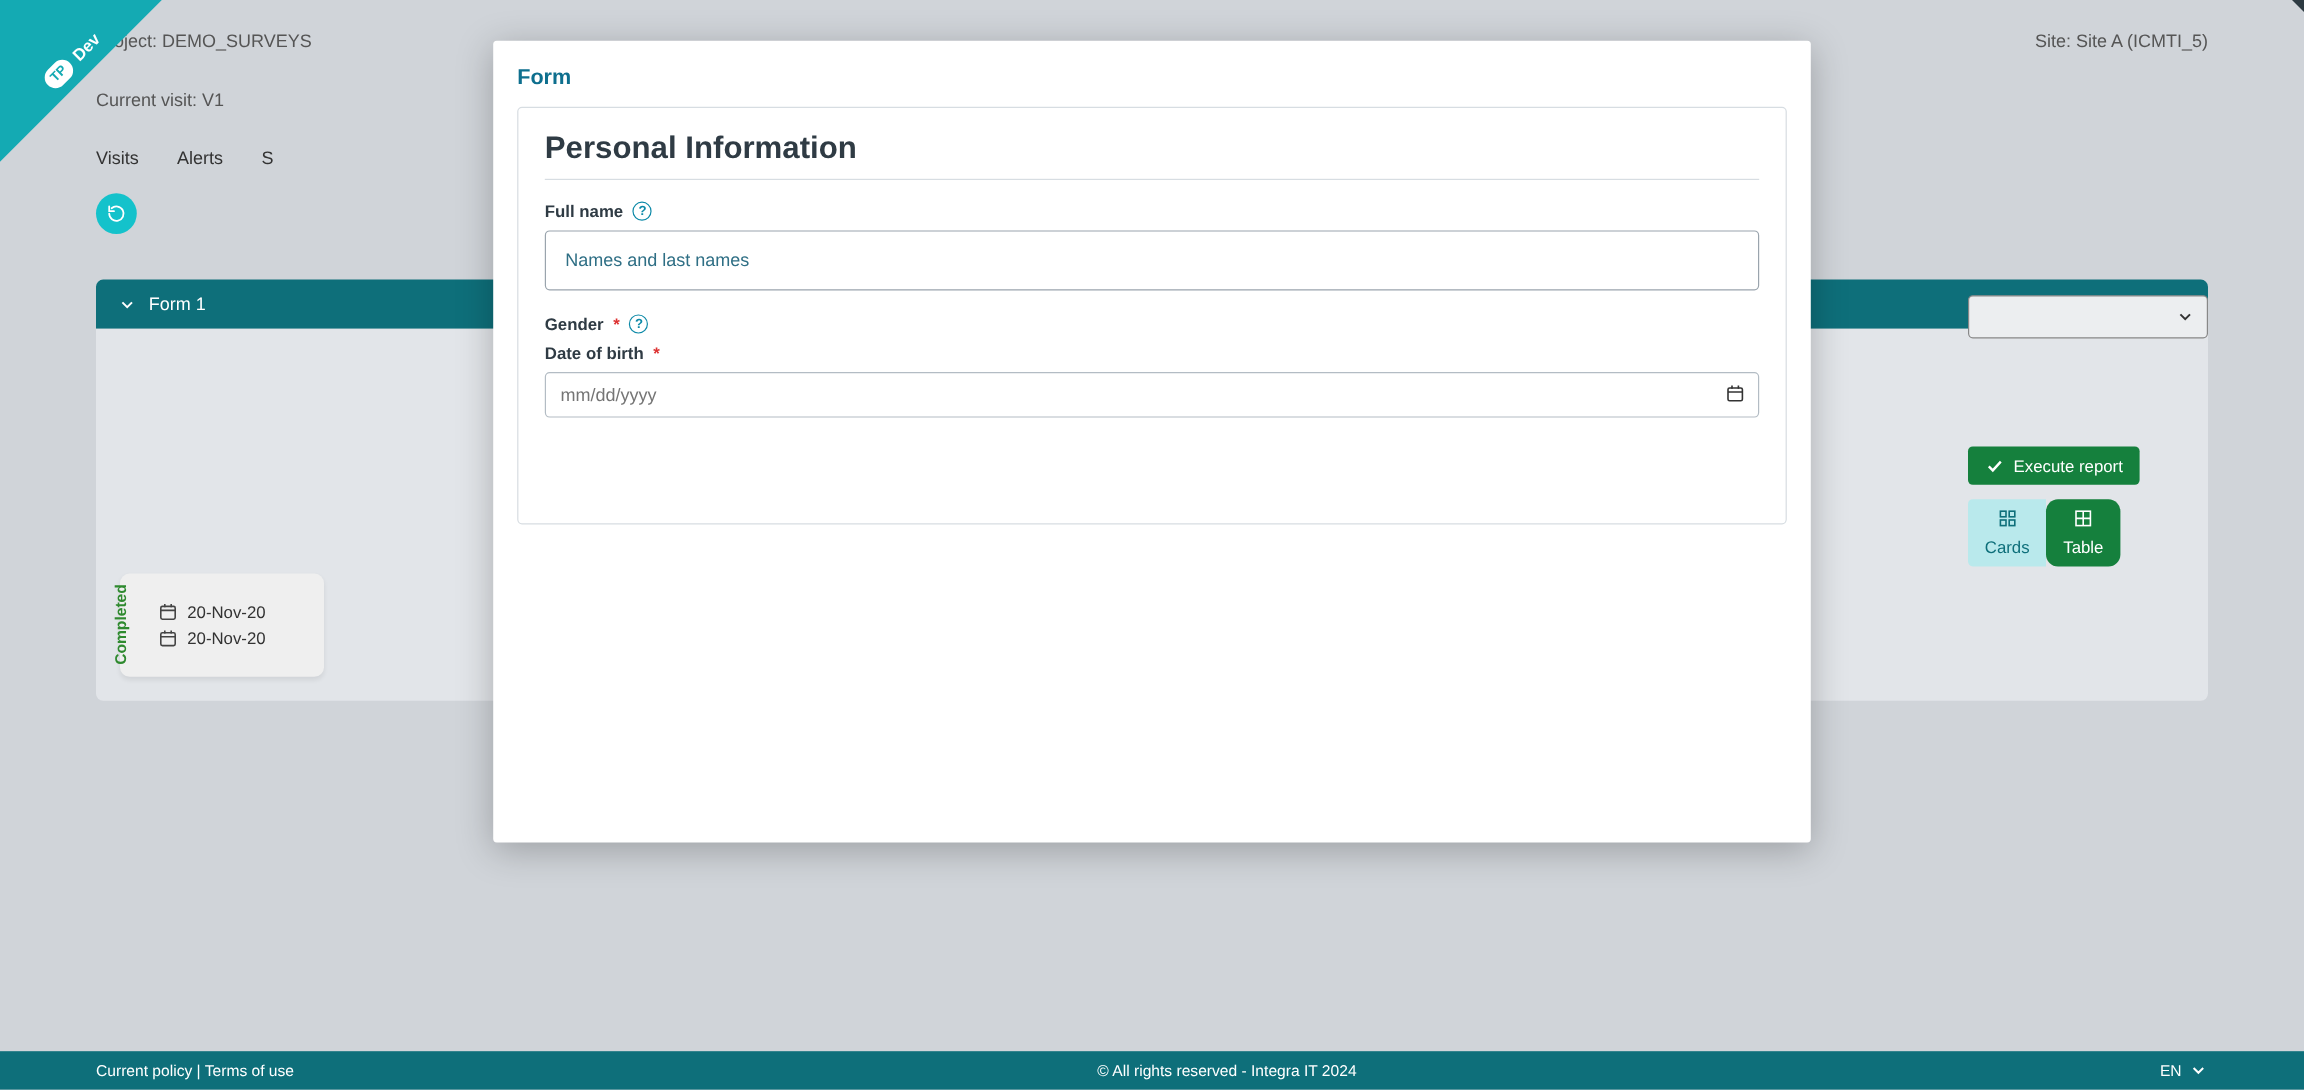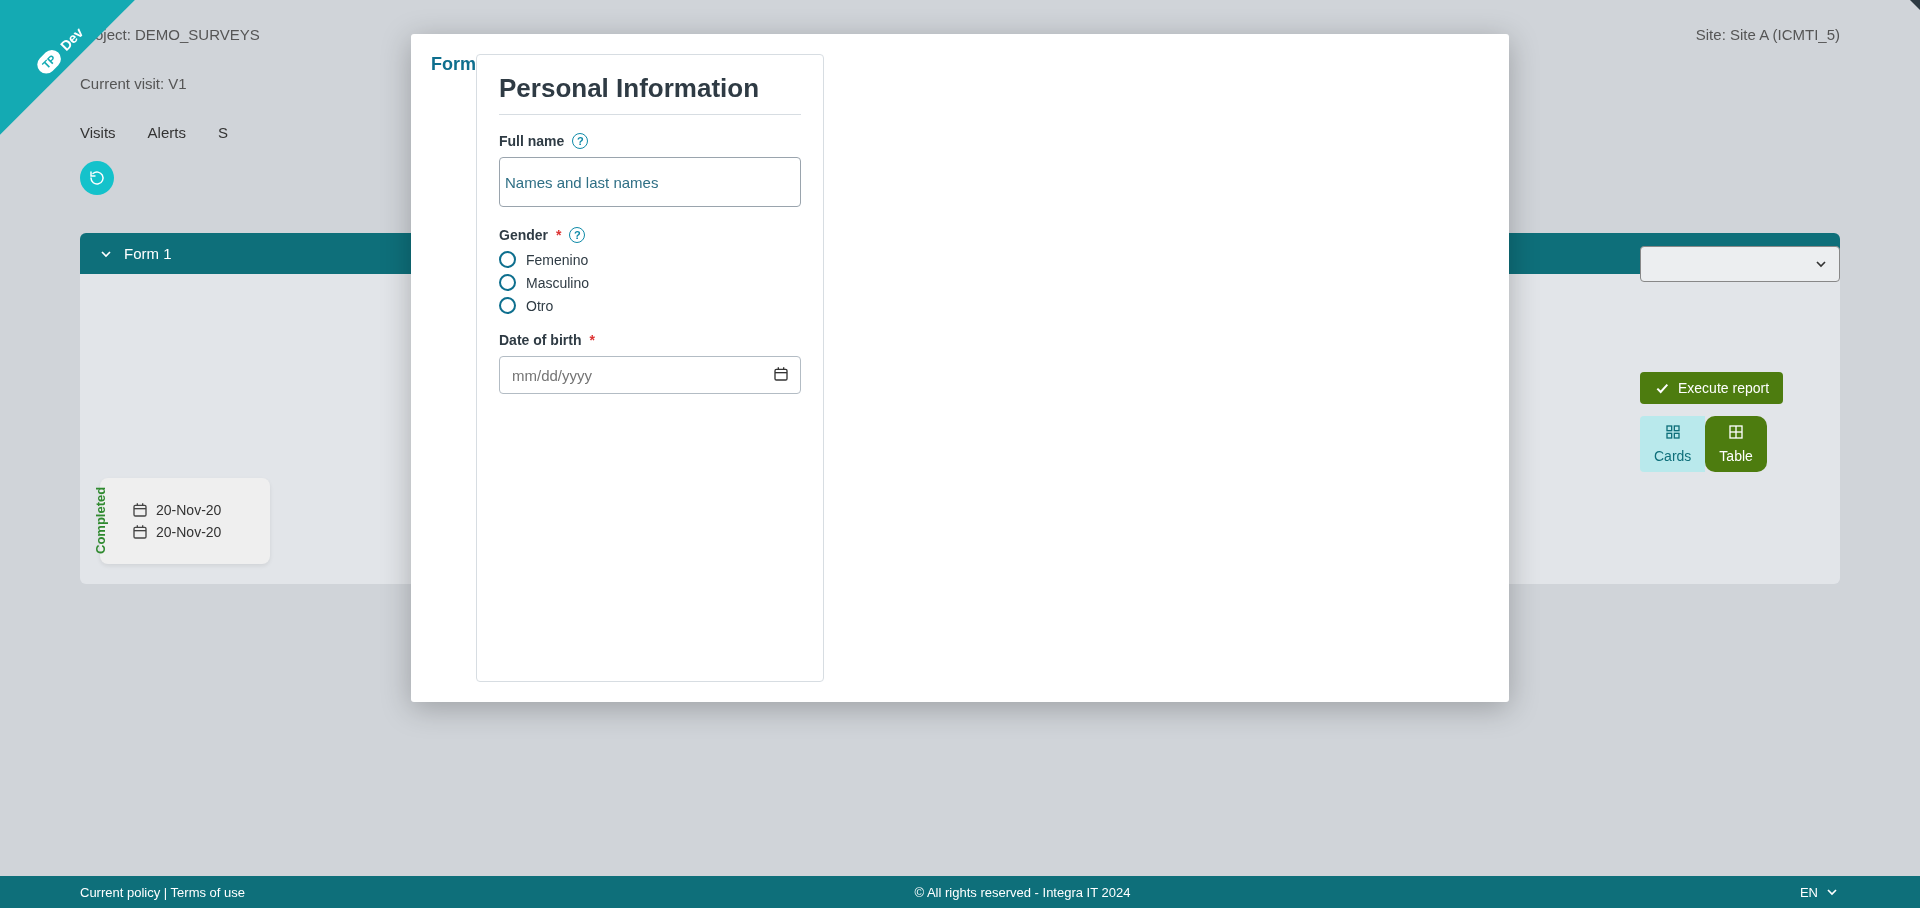--- a/index.html
+++ b/index.html
@@ -72,61 +72,61 @@
 
   .right-widgets {
     position:absolute; right:80px; top:246px; width:200px;
   }
   .select-stub {
     height:36px; background:#eceef0; border:1px solid #888; border-radius:4px;
     display:flex; align-items:center; justify-content:flex-end; padding-right:10px;
     margin-bottom:90px;
   }
   .exec-btn, .view-toggle {
-    background:#4d7c0f; color:#fff; border-radius:4px; padding:8px 14px; font-size:14px;
+    background:#15803d; color:#fff; border-radius:4px; padding:8px 14px; font-size:14px;
     display:inline-flex; align-items:center; gap:8px; margin-bottom:12px;
   }
   .view-toggle-group { display:flex; gap:0; }
   .view-toggle { border-radius:0;flex-direction:column; }
   .view-toggle.left { border-top-left-radius:4px; border-bottom-left-radius:4px; background:#b9e9ec; color:#0e6f7a;}
   .view-toggle.right { border-top-right-radius:4px; border-bottom-right-radius:4px;border-radius:10px; }
 
   
   .overlay {
     position:absolute; inset:0; background:rgba(120,130,140,0.0);
     display:flex; align-items:flex-start; justify-content:center;
     z-index:50;
   }
   .modal {
     margin-top:34px;
     width:1098px; background:#fff;
     box-shadow: 0 6px 30px rgba(0,0,0,0.25);
     border-radius:3px;
     height:668px;
-    display:flex; flex-direction:row;
+    display:flex; flex-direction:column;
     padding:20px 20px 20px 20px;
   }
   .modal-title { color:#0e6f8e; font-size:18px; font-weight:600; margin-bottom:14px; }
   .modal-scroll {
     border:1px solid #d7dde2; border-radius:4px;
     flex:0 0 348px; overflow-y:scroll; padding:18px 22px;
   }
   .section-heading { font-size:26px; font-weight:700; color:#2f3b44; margin-bottom:10px; }
   .section-rule { border:none; border-top:1px solid #d7dde2; margin-bottom:18px; }
 
   .field-label { font-size:14px; font-weight:700; color:#2f3b44; display:flex; align-items:flex-end; gap:8px; margin-bottom:8px; }
   .req { color:#d33; font-weight:700; }
   .help-icon {
     width:16px; height:16px; border:1.4px solid #0e8aa8; border-radius:50%;
     display:inline-flex; align-items:center; justify-content:center;
     font-size:11px; color:#0e8aa8; font-weight:600; line-height:1;
   }
 
   .text-input {
-    width:100%; border:1px solid #9aa4ad; border-radius:4px; height:50px; padding:0 5px;
+    width:100%; border:1px solid #9aa4ad; border-radius:4px; height:50px; padding:0 16px;
     font-size:15px; color:#0f172a;
   }
   .text-input::placeholder { color:#2f6f85; }
   .date-input {
     width:100%; border:1px solid #b3bcc4; border-radius:4px; height:38px; padding:0 12px;
     font-size:15px; color:#7a8a97;
   }
 
   .radio-group { margin:6px 0 18px 0; }
   .radio-row { display:flex; align-items:center; gap:10px; font-size:14px; color:#2f3b44; margin:6px 0; }
@@ -275,34 +275,20 @@
       </div>
       <input type="text" class="text-input" placeholder="Names and last names" style="">
       <div style="height:20px"></div>
 
       
       <div class="field-label">
         <span>Gender</span>
         <span class="req">*</span>
         <span class="help-icon">?</span>
       </div>
-      <div class="radio-group">
-        <label class="radio-row">
-          <span class="radio-circle"></span>
-          <span>Femenino</span>
-        </label>
-        <label class="radio-row">
-          <span class="radio-circle"></span>
-          <span>Masculino</span>
-        </label>
-        <label class="radio-row">
-          <span class="radio-circle"></span>
-          <span>Otro</span>
-        </label>
-      </div>
 
       
       <div class="field-label">
         <span>Date of birth</span>
         <span class="req">*</span>
       </div>
       <div style="position:relative">
         <input type="text" class="date-input" placeholder="mm/dd/yyyy" style="">
         <svg class="ico" style="position:absolute; right:12px; top:10px;" viewBox="0 0 24 24" fill="none" stroke="#333" stroke-width="2">
             <rect x="3" y="5" width="18" height="16" rx="2"></rect>

